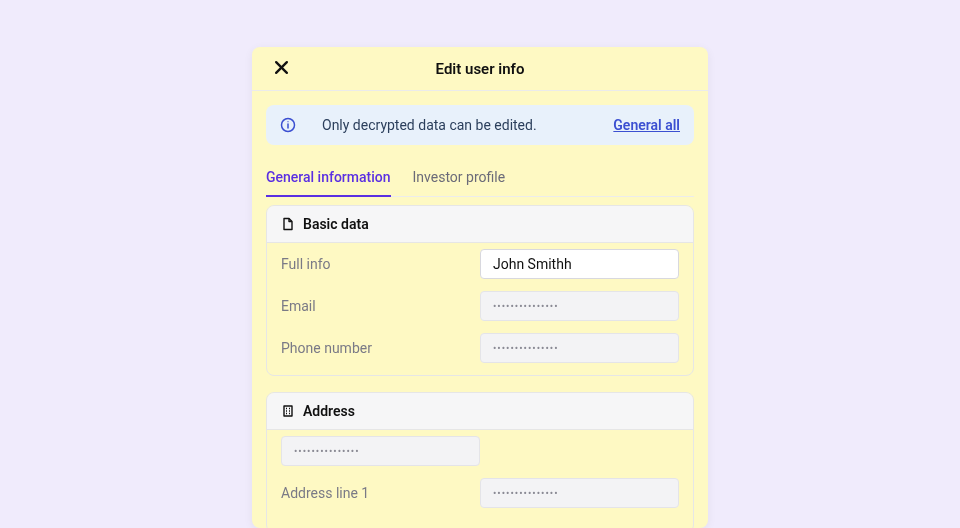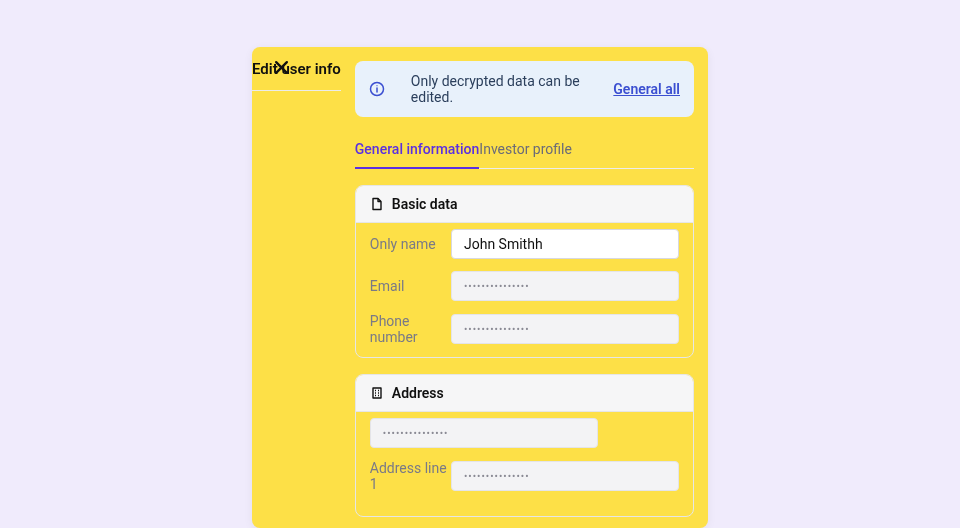--- a/index.html
+++ b/index.html
@@ -7,26 +7,26 @@
   body {
     background: #f0ebfc;
     font-family: -apple-system, BlinkMacSystemFont, "Segoe UI", Roboto, Helvetica, Arial, sans-serif;
     display: flex;
     justify-content: center;
     padding-top: 47px;
   }
   .panel {
     width: 456px;
     height: 481px;
-    background: #fde047;
+    background: #fef9c3;
     border-radius: 8px;
     box-shadow: 0 2px 10px rgba(20,20,40,0.06);
     overflow: hidden;
     display: flex;
-    flex-direction: row;
+    flex-direction: column;
   }
   .panel-header {
     position: relative;
     height: 44px;
     border-bottom: 1px solid #ebebeb;
     display: flex;
     align-items: center;
     justify-content: center;
   }
   .panel-title {
@@ -71,22 +71,23 @@
     text-decoration: underline;
     cursor: pointer;
   }
   .info-icon {
     color: #3b4fd1;
     flex: 0 0 auto;
     display: flex;
   }
   .tabs {
     display: flex;
+    gap: 22px;
     border-bottom: 1px solid #ececec;
-    margin-bottom: 16px;
+    margin-bottom: 8px;
   }
   .tab {
     padding: 6px 0 10px 0;
     font-size: 14px;
     color: #6b6b78;
     cursor: pointer;
     border-bottom: 2px solid transparent;
     margin-bottom: -1px;
   }
   .tab.active {
@@ -123,21 +124,21 @@
     padding: 6px 14px;
   }
   .field-row:first-of-type { padding-top: 12px; }
   .field-row:last-of-type { padding-bottom: 12px; }
   .field-label {
     flex: 1;
     font-size: 14px;
     color: #7a7a86;
   }
   .field-input, .field-masked {
-    width: 228px;
+    width: 199px;
     height: 30px;
     border-radius: 4px;
     font-size: 14px;
     padding: 8px 12px;
     font-family: inherit;
   }
   .field-input {
     border: 1px solid #d8d8de;
     background: #fff;
     color: #101010;
@@ -192,21 +193,21 @@
       <div class="card-header">
         <span class="icon">
           <svg width="14" height="14" viewBox="0 0 14 14" fill="none" stroke="currentColor" stroke-width="1.4" stroke-linejoin="round">
               <path d="M3 1.5 H8 L11 4.5 V12.5 H3 Z"></path>
               <path d="M8 1.5 V4.5 H11"></path>
             </svg>
         </span>
         <span class="card-title">Basic data</span>
       </div>
       <div class="field-row">
-        <span class="field-label">Only name</span>
+        <span class="field-label">Full info</span>
         <input class="field-input" type="text" value="John Smithh" style="">
       </div>
       <div class="field-row">
         <span class="field-label">Email</span>
         <div class="field-masked">•••••••••••••••</div>
       </div>
       <div class="field-row">
         <span class="field-label">Phone number</span>
         <div class="field-masked">•••••••••••••••</div>
       </div>

